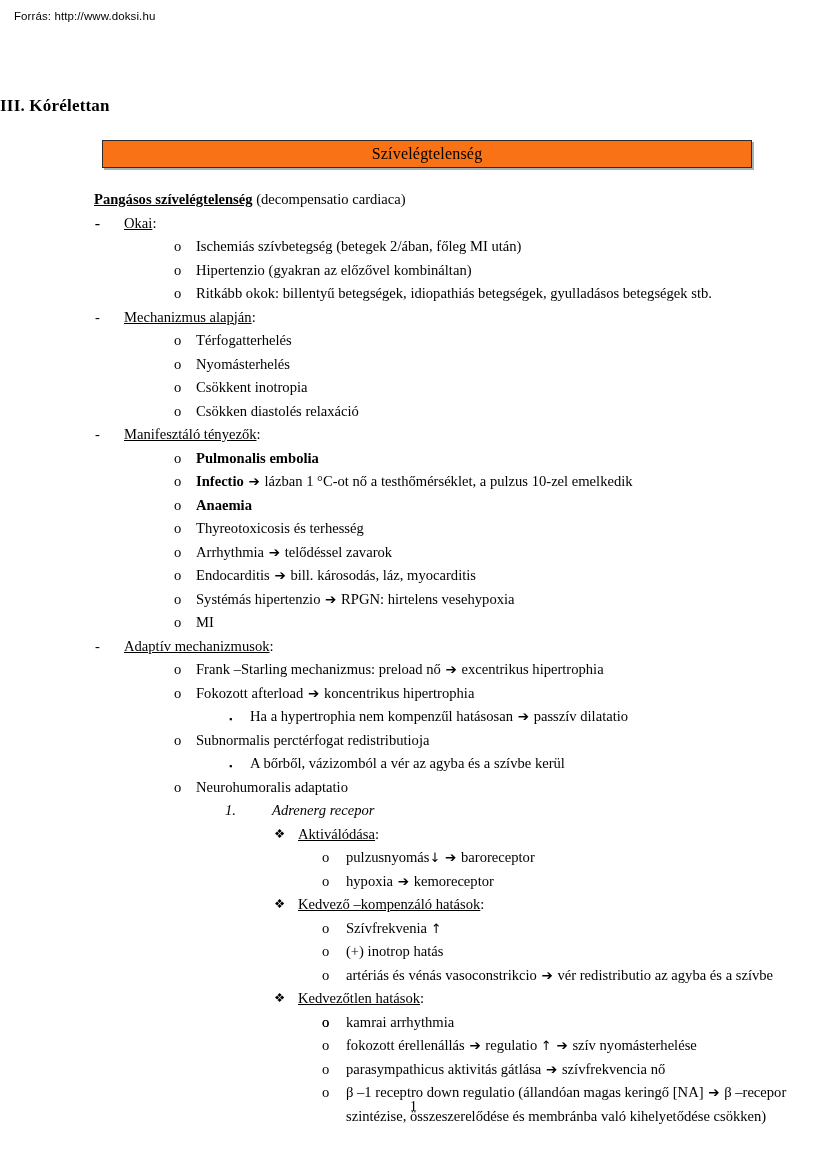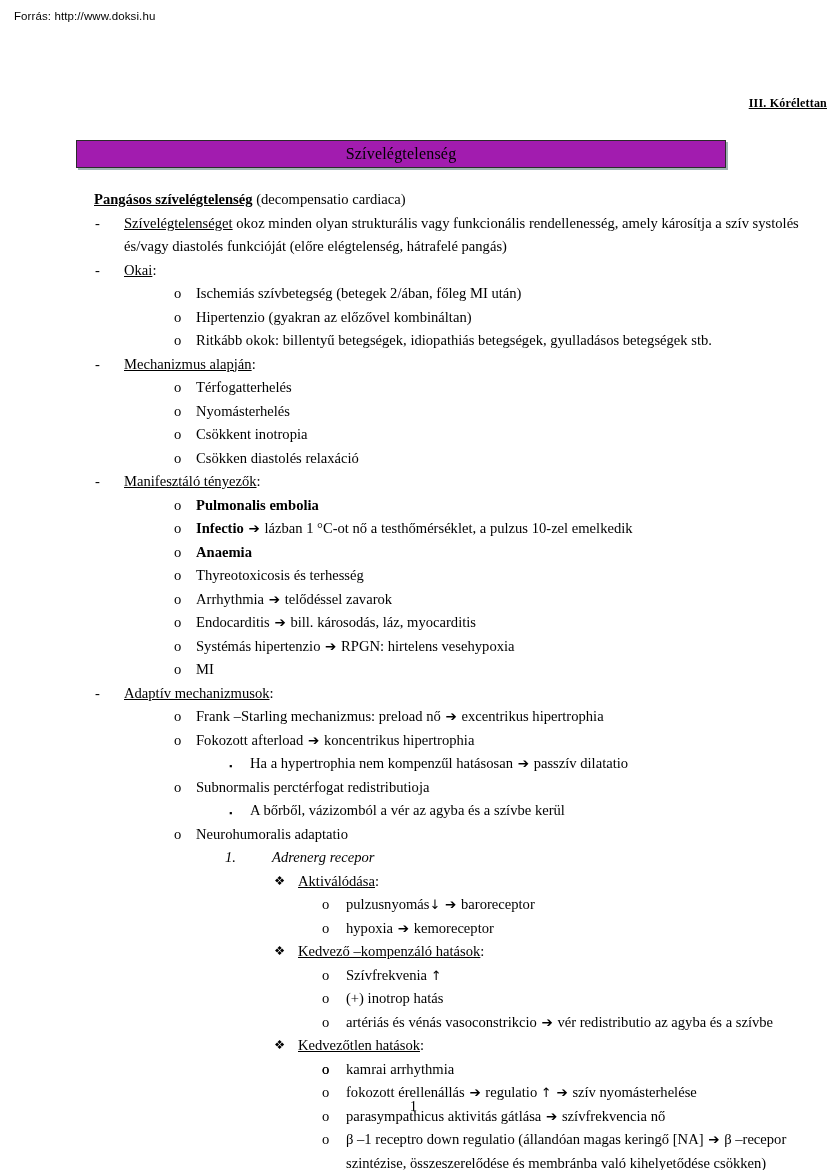--- a/index.html
+++ b/index.html
@@ -35,35 +35,34 @@
     color: #000;
     white-space: nowrap;
   }
 
   
   .doc-title {
     position: absolute;
     left: 0;
     top: 96px;
     width: 827px;
-    text-align: right;
-    font-size: 12px;
+    text-align: left;
+    font-size: 17px;
     font-weight: bold;
     letter-spacing: 0.2px;
-    text-decoration: underline;
   }
 
   
   .heading-box {
     position: absolute;
-    left: 76px;
+    left: 102px;
     top: 140px;
     width: 650px;
     height: 28px;
-    background: #a21caf;
+    background: #f97316;
     border: 1px solid #2b2b2b;
     box-shadow: 2px 2px 0 #9fb3b3;
     box-sizing: border-box;
     display: flex;
     align-items: center;
     justify-content: center;
   }
   .heading-box-text {
     font-size: 16px;
     letter-spacing: 0.2px;
@@ -147,21 +146,20 @@
   </div>
 
   <div class="content">
 
     <div class="row lvl0">
       <span class="b u">Pangásos szívelégtelenség</span><span> (decompensatio cardiaca)</span>
     </div>
 
     <div class="row lvl1">
       <span class="marker">-</span>
-      <span class="text"><span class="u">Szívelégtelenséget</span><span> okoz minden olyan strukturális vagy funkcionális rendellenesség, amely károsítja a szív systolés és/vagy diastolés funkcióját (előre elégtelenség, hátrafelé pangás)</span></span>
     </div>
 
     <div class="row lvl1">
       <span class="marker">-</span>
       <span class="text"><span class="u">Okai</span>:</span>
     </div>
     <div class="row lvl2">
       <span class="marker">o</span>
       <span class="text">Ischemiás szívbetegség (betegek 2/ában, főleg MI után)</span>
     </div>

